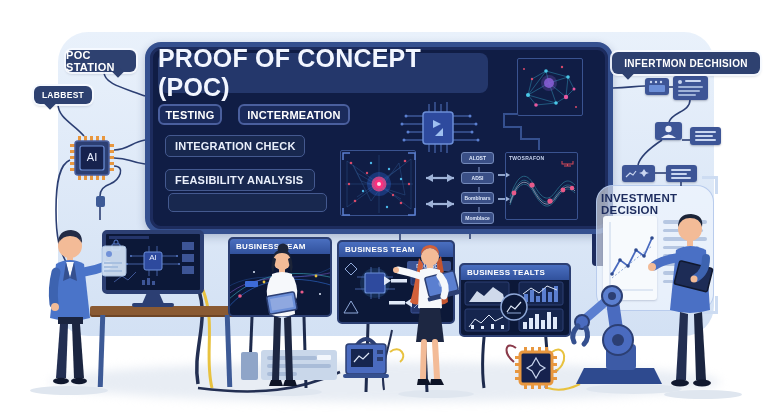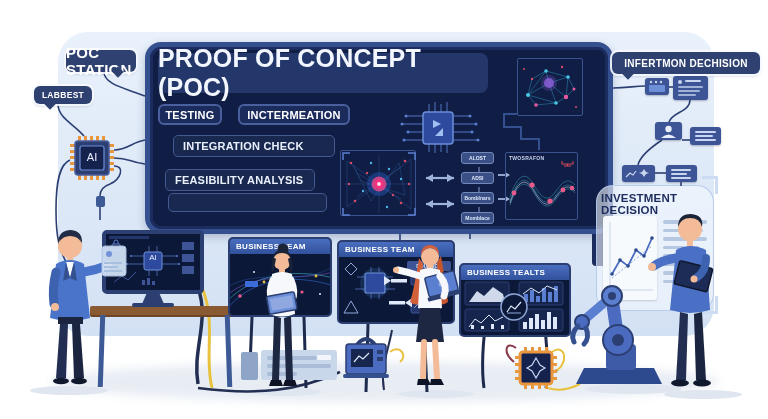--- a/index.html
+++ b/index.html
@@ -103,21 +103,21 @@
 
   <div class="abs" style="left:592px; top:230px; width:18px; height:36px; background:#1d2c5e;
               border-radius:0 0 4px 4px; z-index:2;"></div>
 
   <div id="screen">
     <div id="titlebar">PROOF OF CONCEPT (POC)</div>
 
     <div class="pill" style="left:8px; top:57px; width:64px; height:21px;">TESTING</div>
     <div class="pill" style="left:88px; top:57px; width:112px; height:21px;">INCTERMEATION</div>
 
-    <div class="scr-row" style="left:15px; top:88px; width:162px; height:22px;margin-left:8px;">INTEGRATION CHECK</div>
+    <div class="scr-row" style="left:15px; top:88px; width:140px; height:22px;">INTEGRATION CHECK</div>
     <div class="scr-row" style="left:15px; top:122px; width:150px; height:22px;">FEASIBILITY ANALYSIS</div>
     <div class="scr-row" style="left:18px; top:146px; width:159px; height:19px;"></div>
 
     <div class="net-panel" style="left:190px; top:103px; width:76px; height:66px;">
       <svg width="76" height="66" viewBox="0 0 76 66">
         <g stroke="#4a8fd8" stroke-width=".5" opacity=".45" fill="none">
           <path d="M6,10 L38,33 L70,8 M6,56 L38,33 L70,58 M6,10 L6,56 M70,8 L70,58 M16,22 L60,48 M16,46 L60,16 M38,4 L38,62 M4,33 L72,33"></path>
           <path d="M12,14 L30,50 L58,12 L64,44 L20,30 Z"></path>
         </g>
         <circle cx="38" cy="33" r="12" fill="#2e6bd8" opacity=".35"></circle>
@@ -244,21 +244,21 @@
         <g fill="#d84a6a">
           <circle cx="14" cy="20" r="1.2"></circle>
             <circle cx="44" cy="8" r="1.2"></circle>
             <circle cx="6" cy="10" r="1"></circle>
             <circle cx="58" cy="48" r="1"></circle>
         </g>
       </svg>
     </div>
   </div>
 
-  <div class="bubble tail-right" style="left:66px; top:50px; width:70px; height:22px; font-size:15px;">POC STATION</div>
+  <div class="bubble tail-right" style="left:66px; top:50px; width:70px; height:22px; font-size:11px;">POC STATION</div>
   <div class="bubble tail-left" style="left:34px; top:86px; width:58px; height:18px; font-size:8.5px;">LABBEST</div>
   <div class="bubble tail-left" style="left:612px; top:52px; width:148px; height:22px; font-size:10px;">INFERTMON DECHISION</div>
 
   <div class="abs" style="left:70px; top:136px; z-index:3;">
     <svg width="44" height="44" viewBox="0 0 44 44">
       <g fill="#e8973f">
         <rect x="8" y="0" width="3" height="6"></rect>
           <rect x="14" y="0" width="3" height="6"></rect>
           <rect x="20" y="0" width="3" height="6"></rect>
           <rect x="26" y="0" width="3" height="6"></rect>

